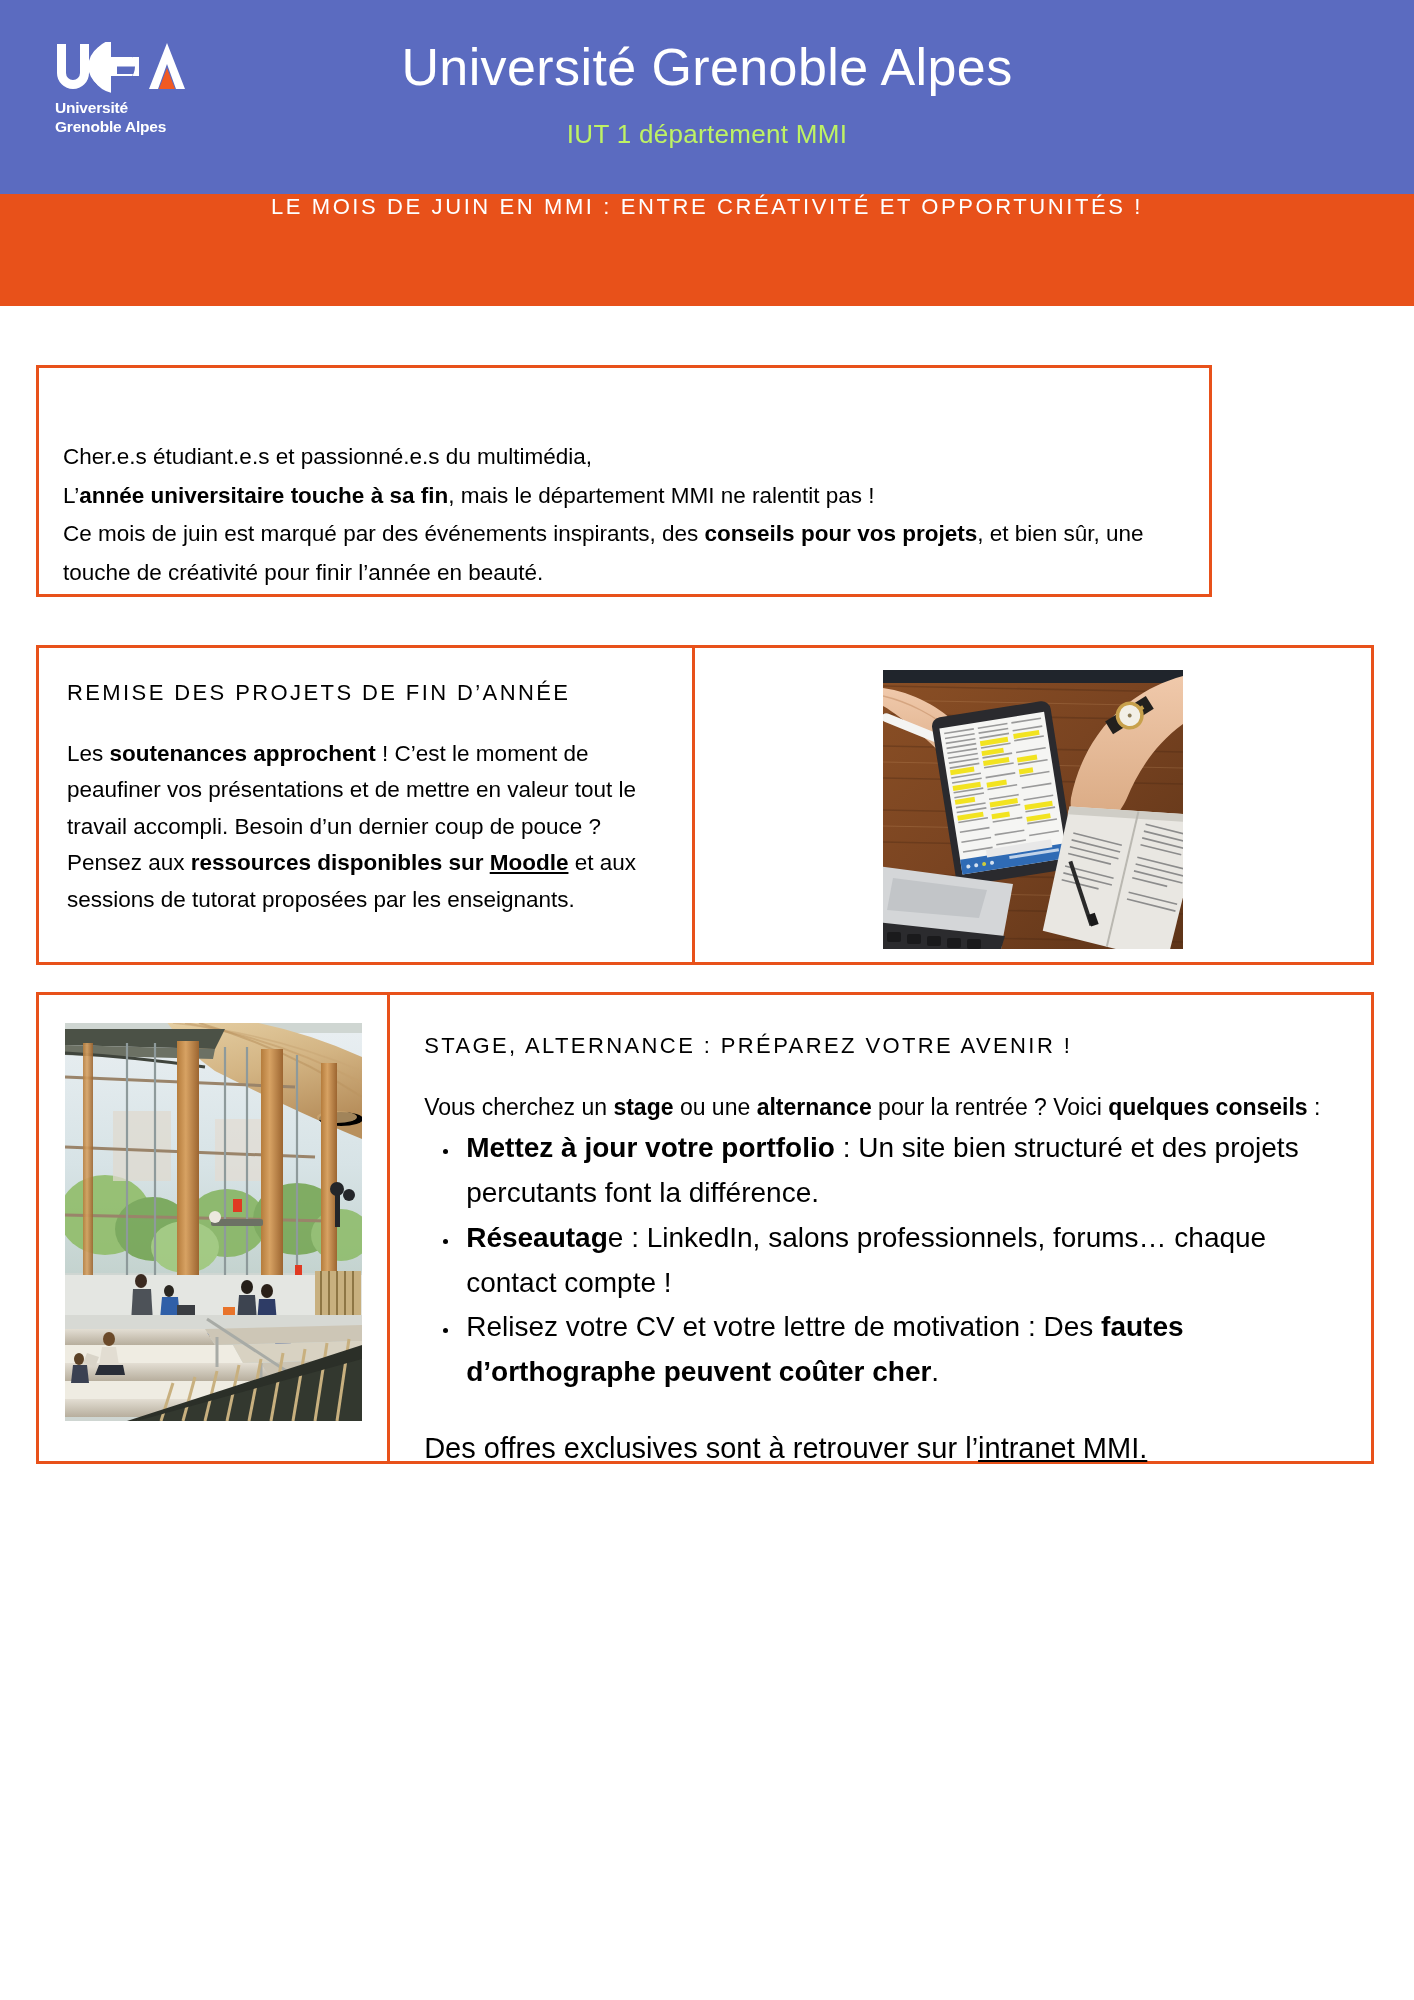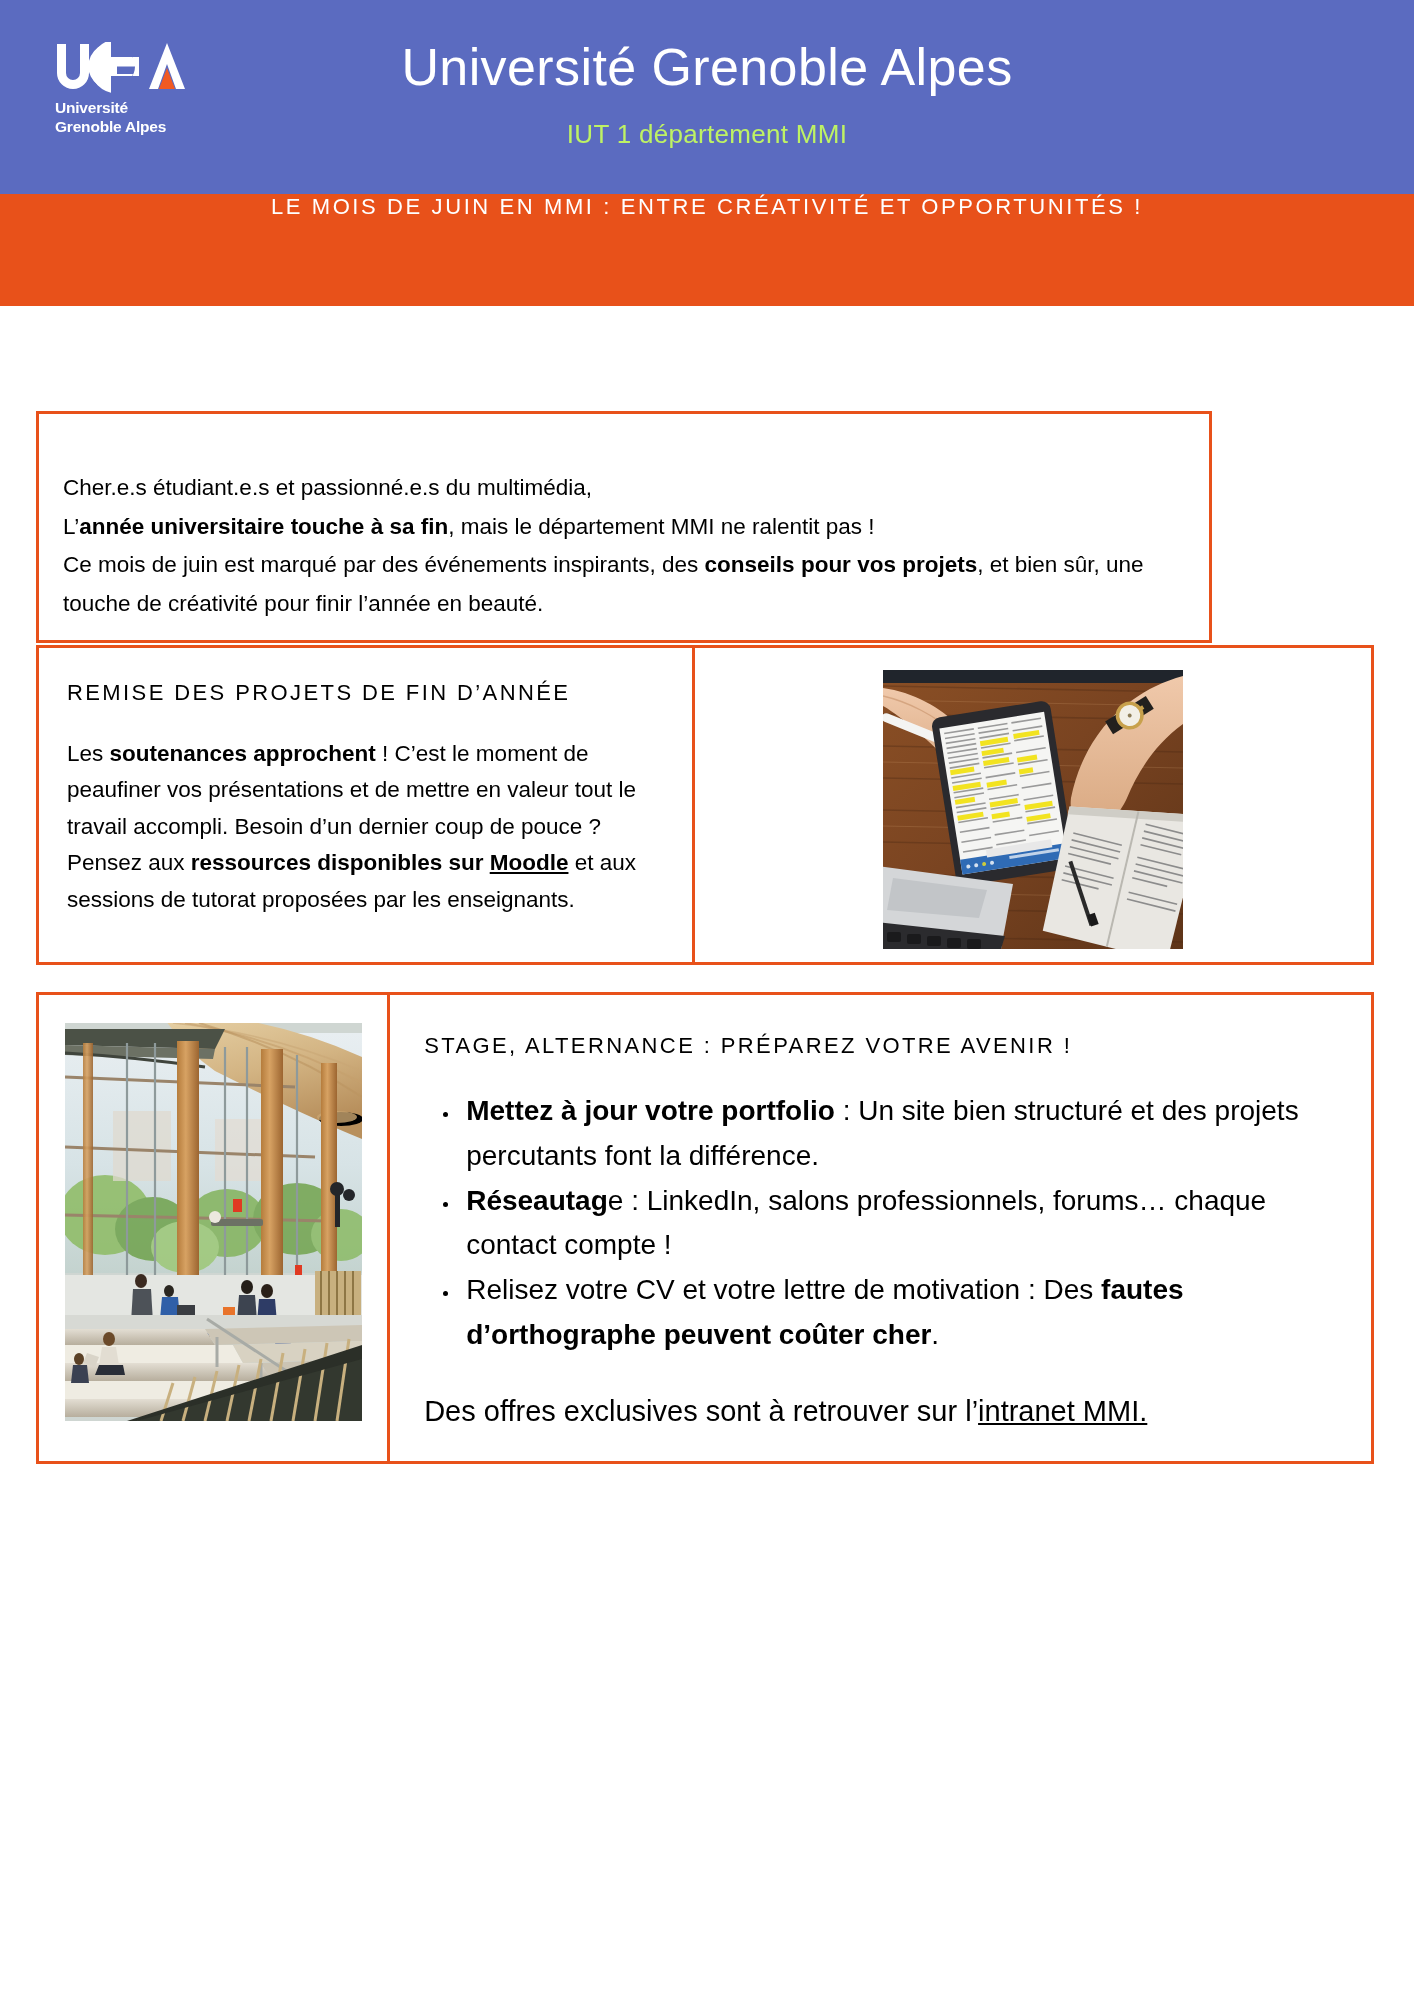--- a/index.html
+++ b/index.html
@@ -82,22 +82,21 @@
     border: 3px solid #e8511a;
     background: #ffffff;
   }
 
   
   #intro-box {
     left: 36px;
     top: 365px;
     width: 1176px;
     height: 232px;
-    padding: 55px 30px 0 24px;
-    margin-top: 46px;
+    padding: 70px 30px 0 24px;
   }
   .intro-text {
     font-size: 22.5px;
     line-height: 1.72;
     color: #000;
   }
 
   
   #section2-box {
     left: 36px;
@@ -584,20 +583,23 @@
           </g>
           <polygon points="62,398 297,322 297,336 72,398" fill="#2b2f28"></polygon>
         </g>
       </svg>
     </div>
   </div>
 
   <div class="s3-right">
     <div class="section-heading">STAGE, ALTERNANCE : PRÉPAREZ VOTRE AVENIR !</div>
 
+    <div class="body-text-2">
+      <span>Vous cherchez un </span><b>stage</b><span> ou une </span><b>alternance</b><span> pour la rentrée ? Voici </span><b>quelques conseils</b><span> :</span>
+    </div>
 
     <ul class="tips">
       <li><b>Mettez à jour votre portfolio</b><span> : Un site bien structuré et des projets percutants font la différence.</span></li>
       <li><b>Réseautag</b><span>e : LinkedIn, salons professionnels, forums… chaque contact compte !</span></li>
       <li><span>Relisez votre CV et votre lettre de motivation : Des </span><b>fautes d’orthographe peuvent coûter cher</b><span>.</span></li>
     </ul>
 
     <div class="closing">
       <span>Des offres exclusives sont à retrouver sur l’</span><span class="u">intranet MMI.</span>
     </div>

